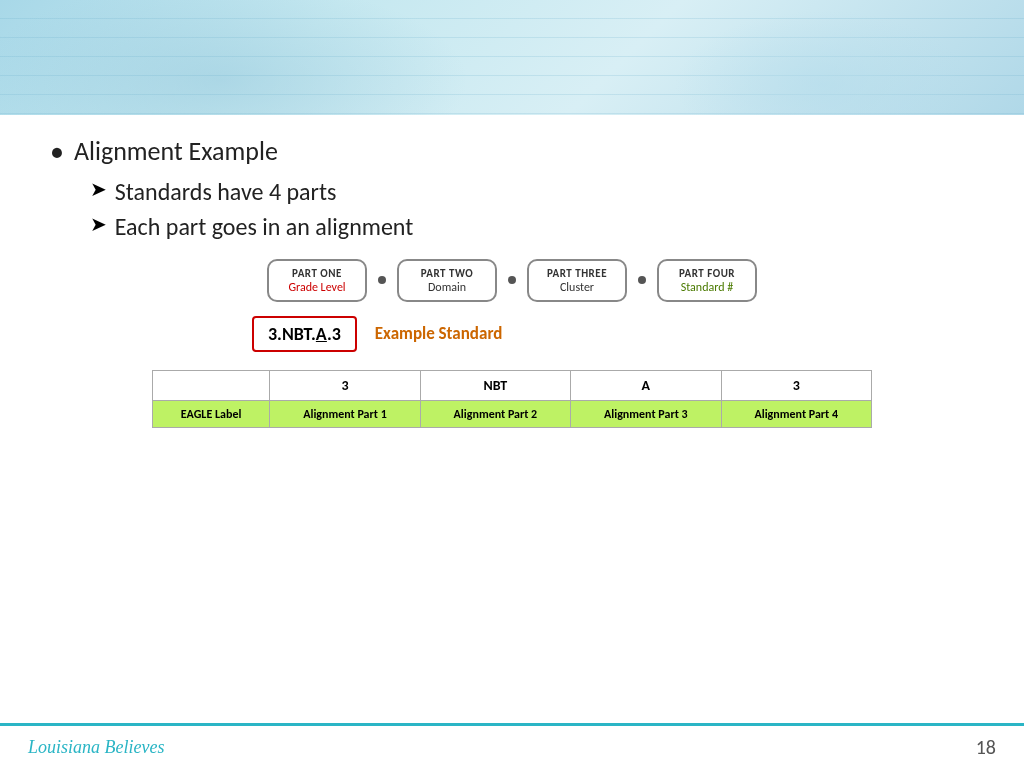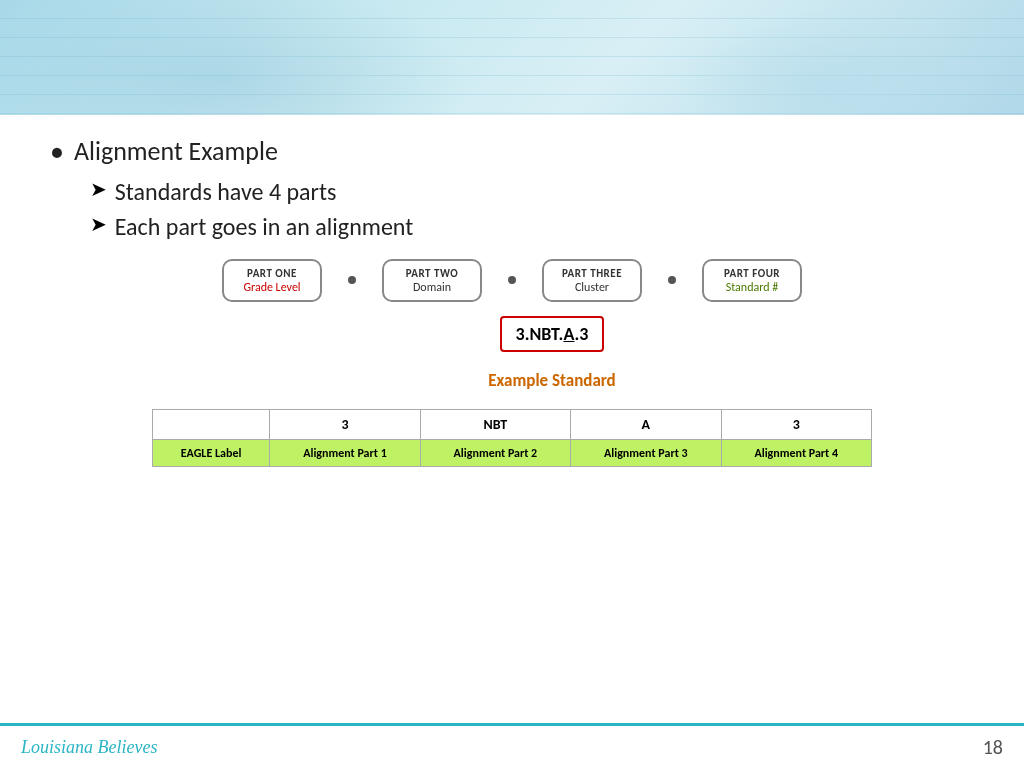--- a/index.html
+++ b/index.html
@@ -106,21 +106,21 @@
     
     .diagram-area {
       margin: 18px auto 0 auto;
       width: 680px;
     }
 
     .parts-row {
       display: flex;
       align-items: center;
       justify-content: center;
-      gap: 15px;
+      gap: 0;
     }
 
     .part-box {
       border: 2px solid #888;
       border-radius: 10px;
       padding: 6px 14px;
       text-align: center;
       background: #fff;
       min-width: 100px;
     }
@@ -163,21 +163,20 @@
       display: block;
     }
 
     
     .example-row {
       display: flex;
       align-items: center;
       margin-top: 14px;
       margin-left: 80px;
       gap: 18px;
-      flex-direction: column;
     }
 
     .standard-box {
       border: 2.5px solid #cc0000;
       border-radius: 4px;
       padding: 5px 14px;
       font-size: 18px;
       font-weight: bold;
       color: #000;
     }
@@ -233,21 +232,21 @@
       position: absolute;
       bottom: 0;
       left: 0;
       right: 0;
       height: 45px;
       background: #fff;
       border-top: 3px solid #2ab5c5;
       display: flex;
       align-items: center;
       justify-content: space-between;
-      padding: 0 21px;
+      padding: 0 28px;
     }
 
     .footer-logo {
       font-family: Georgia, serif;
       font-size: 18px;
       color: #2ab5c5;
       font-style: italic;
     }
 
     .footer-page {

